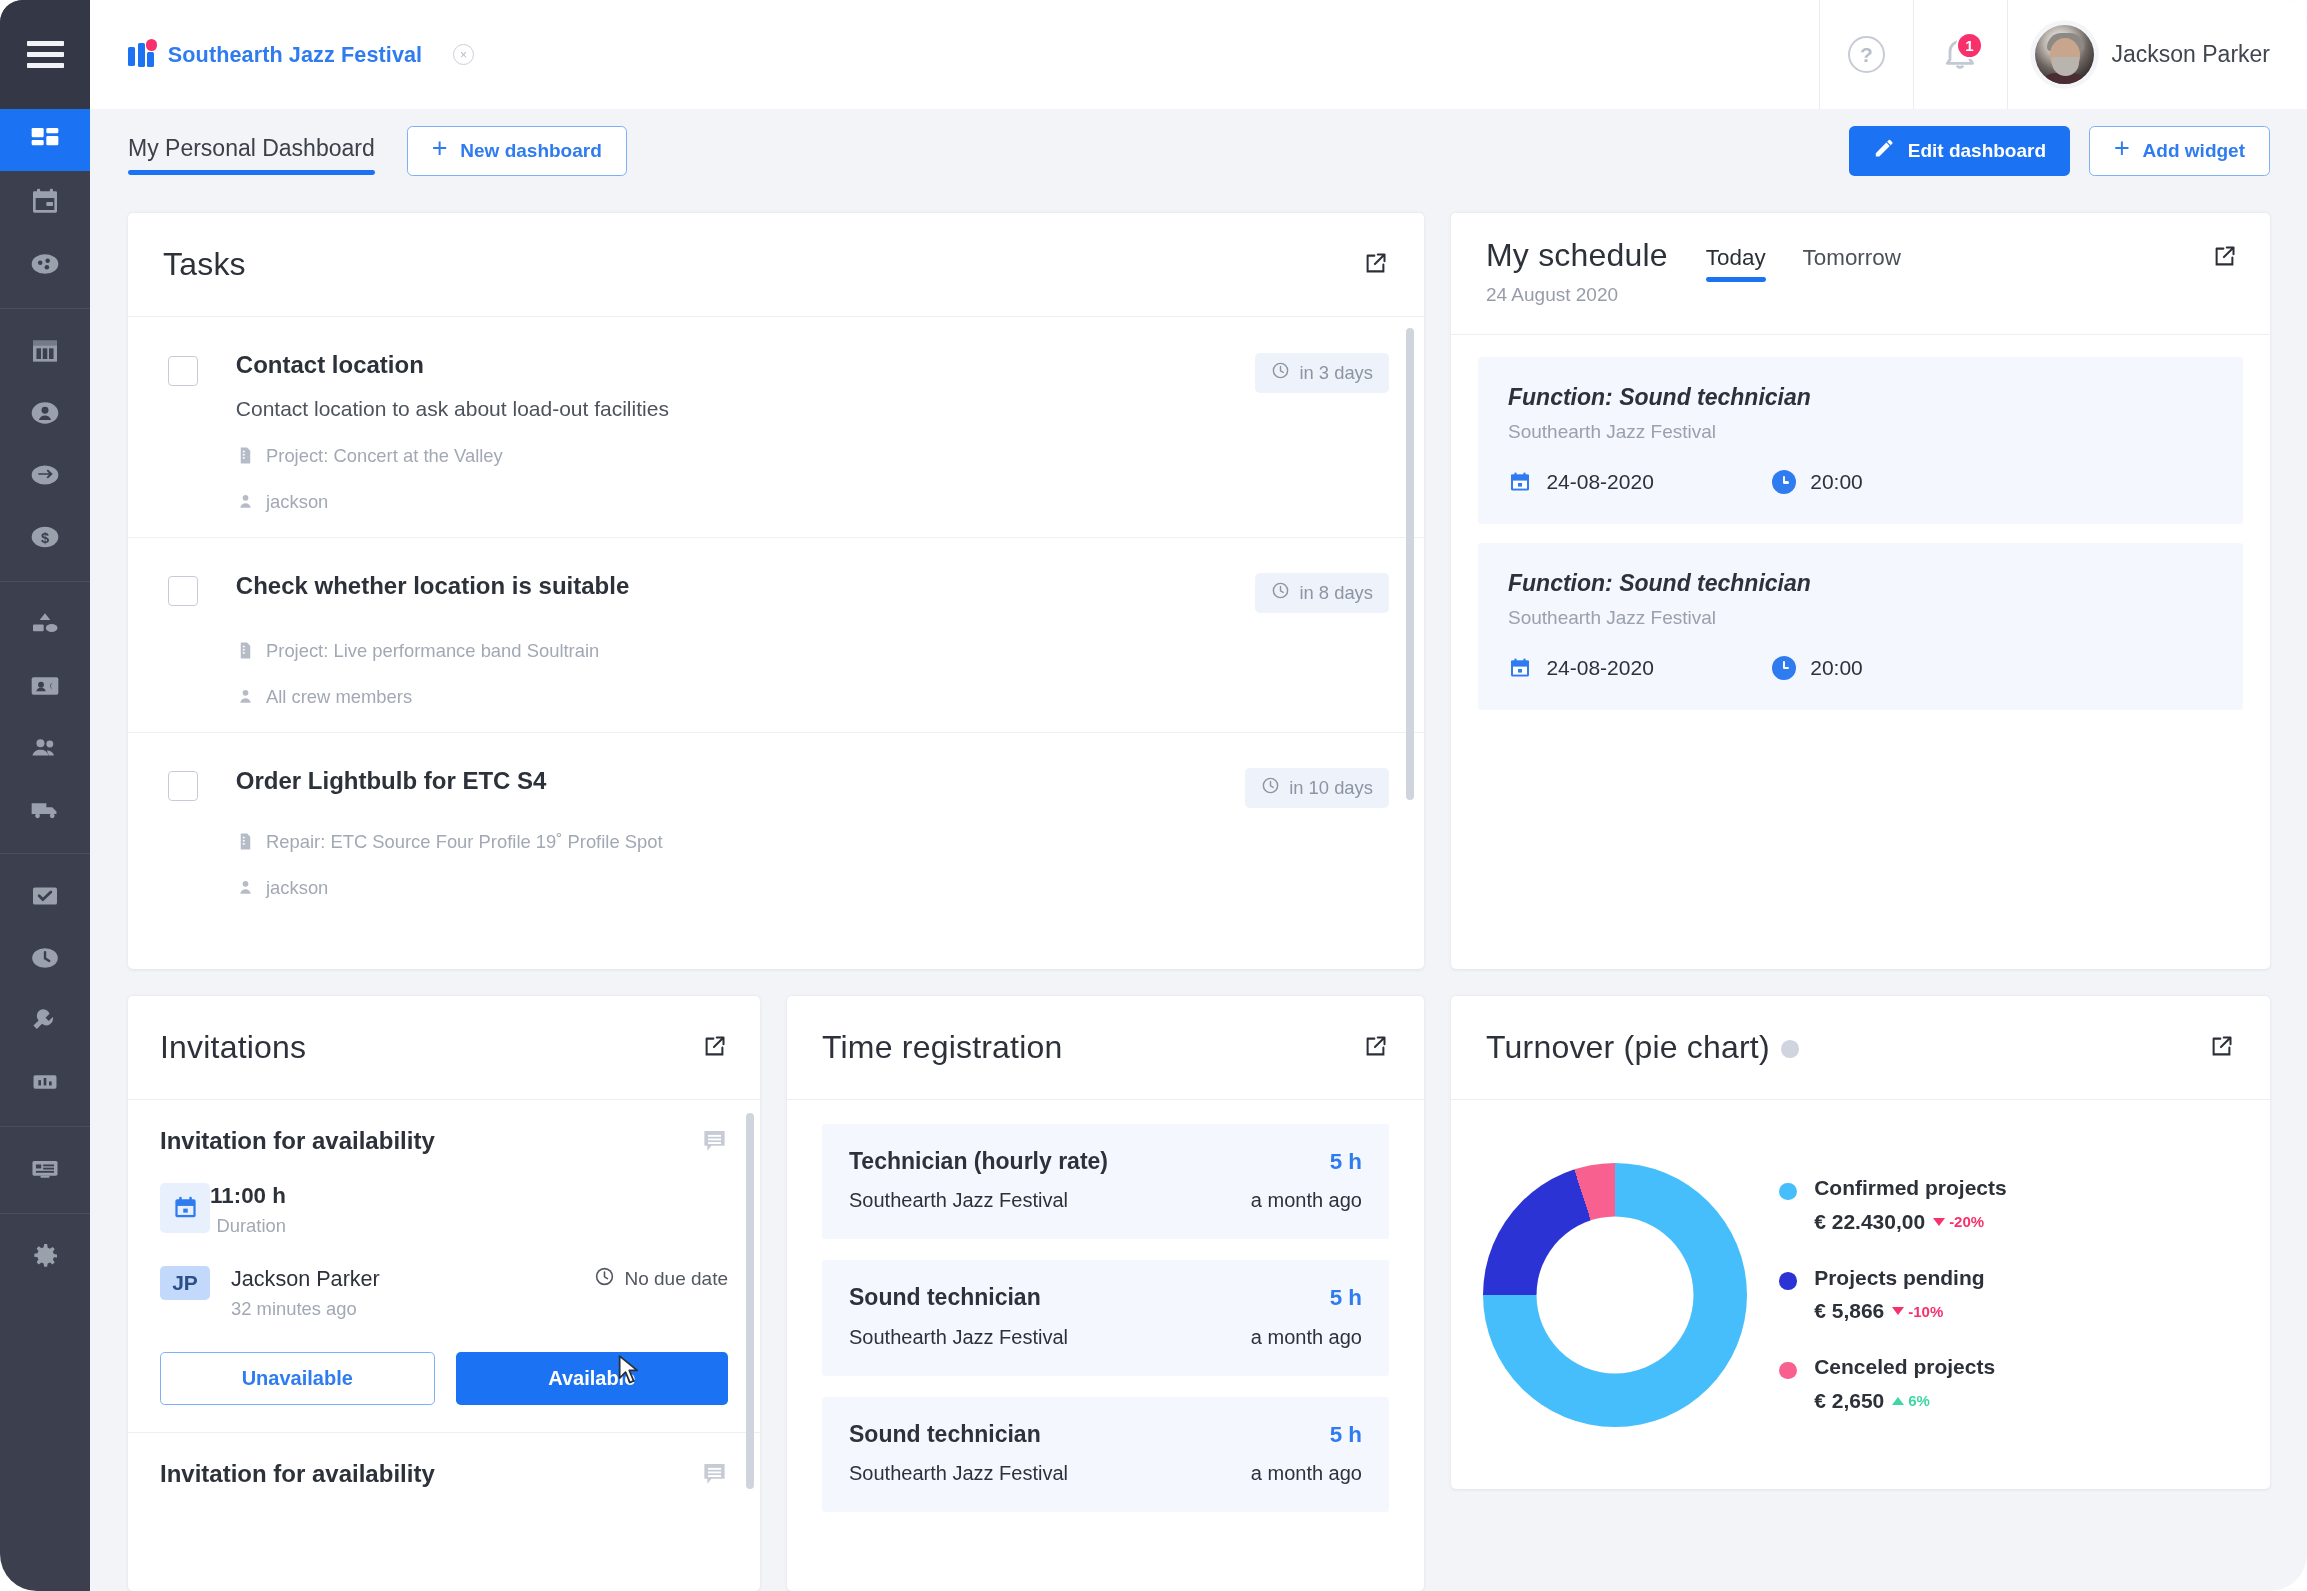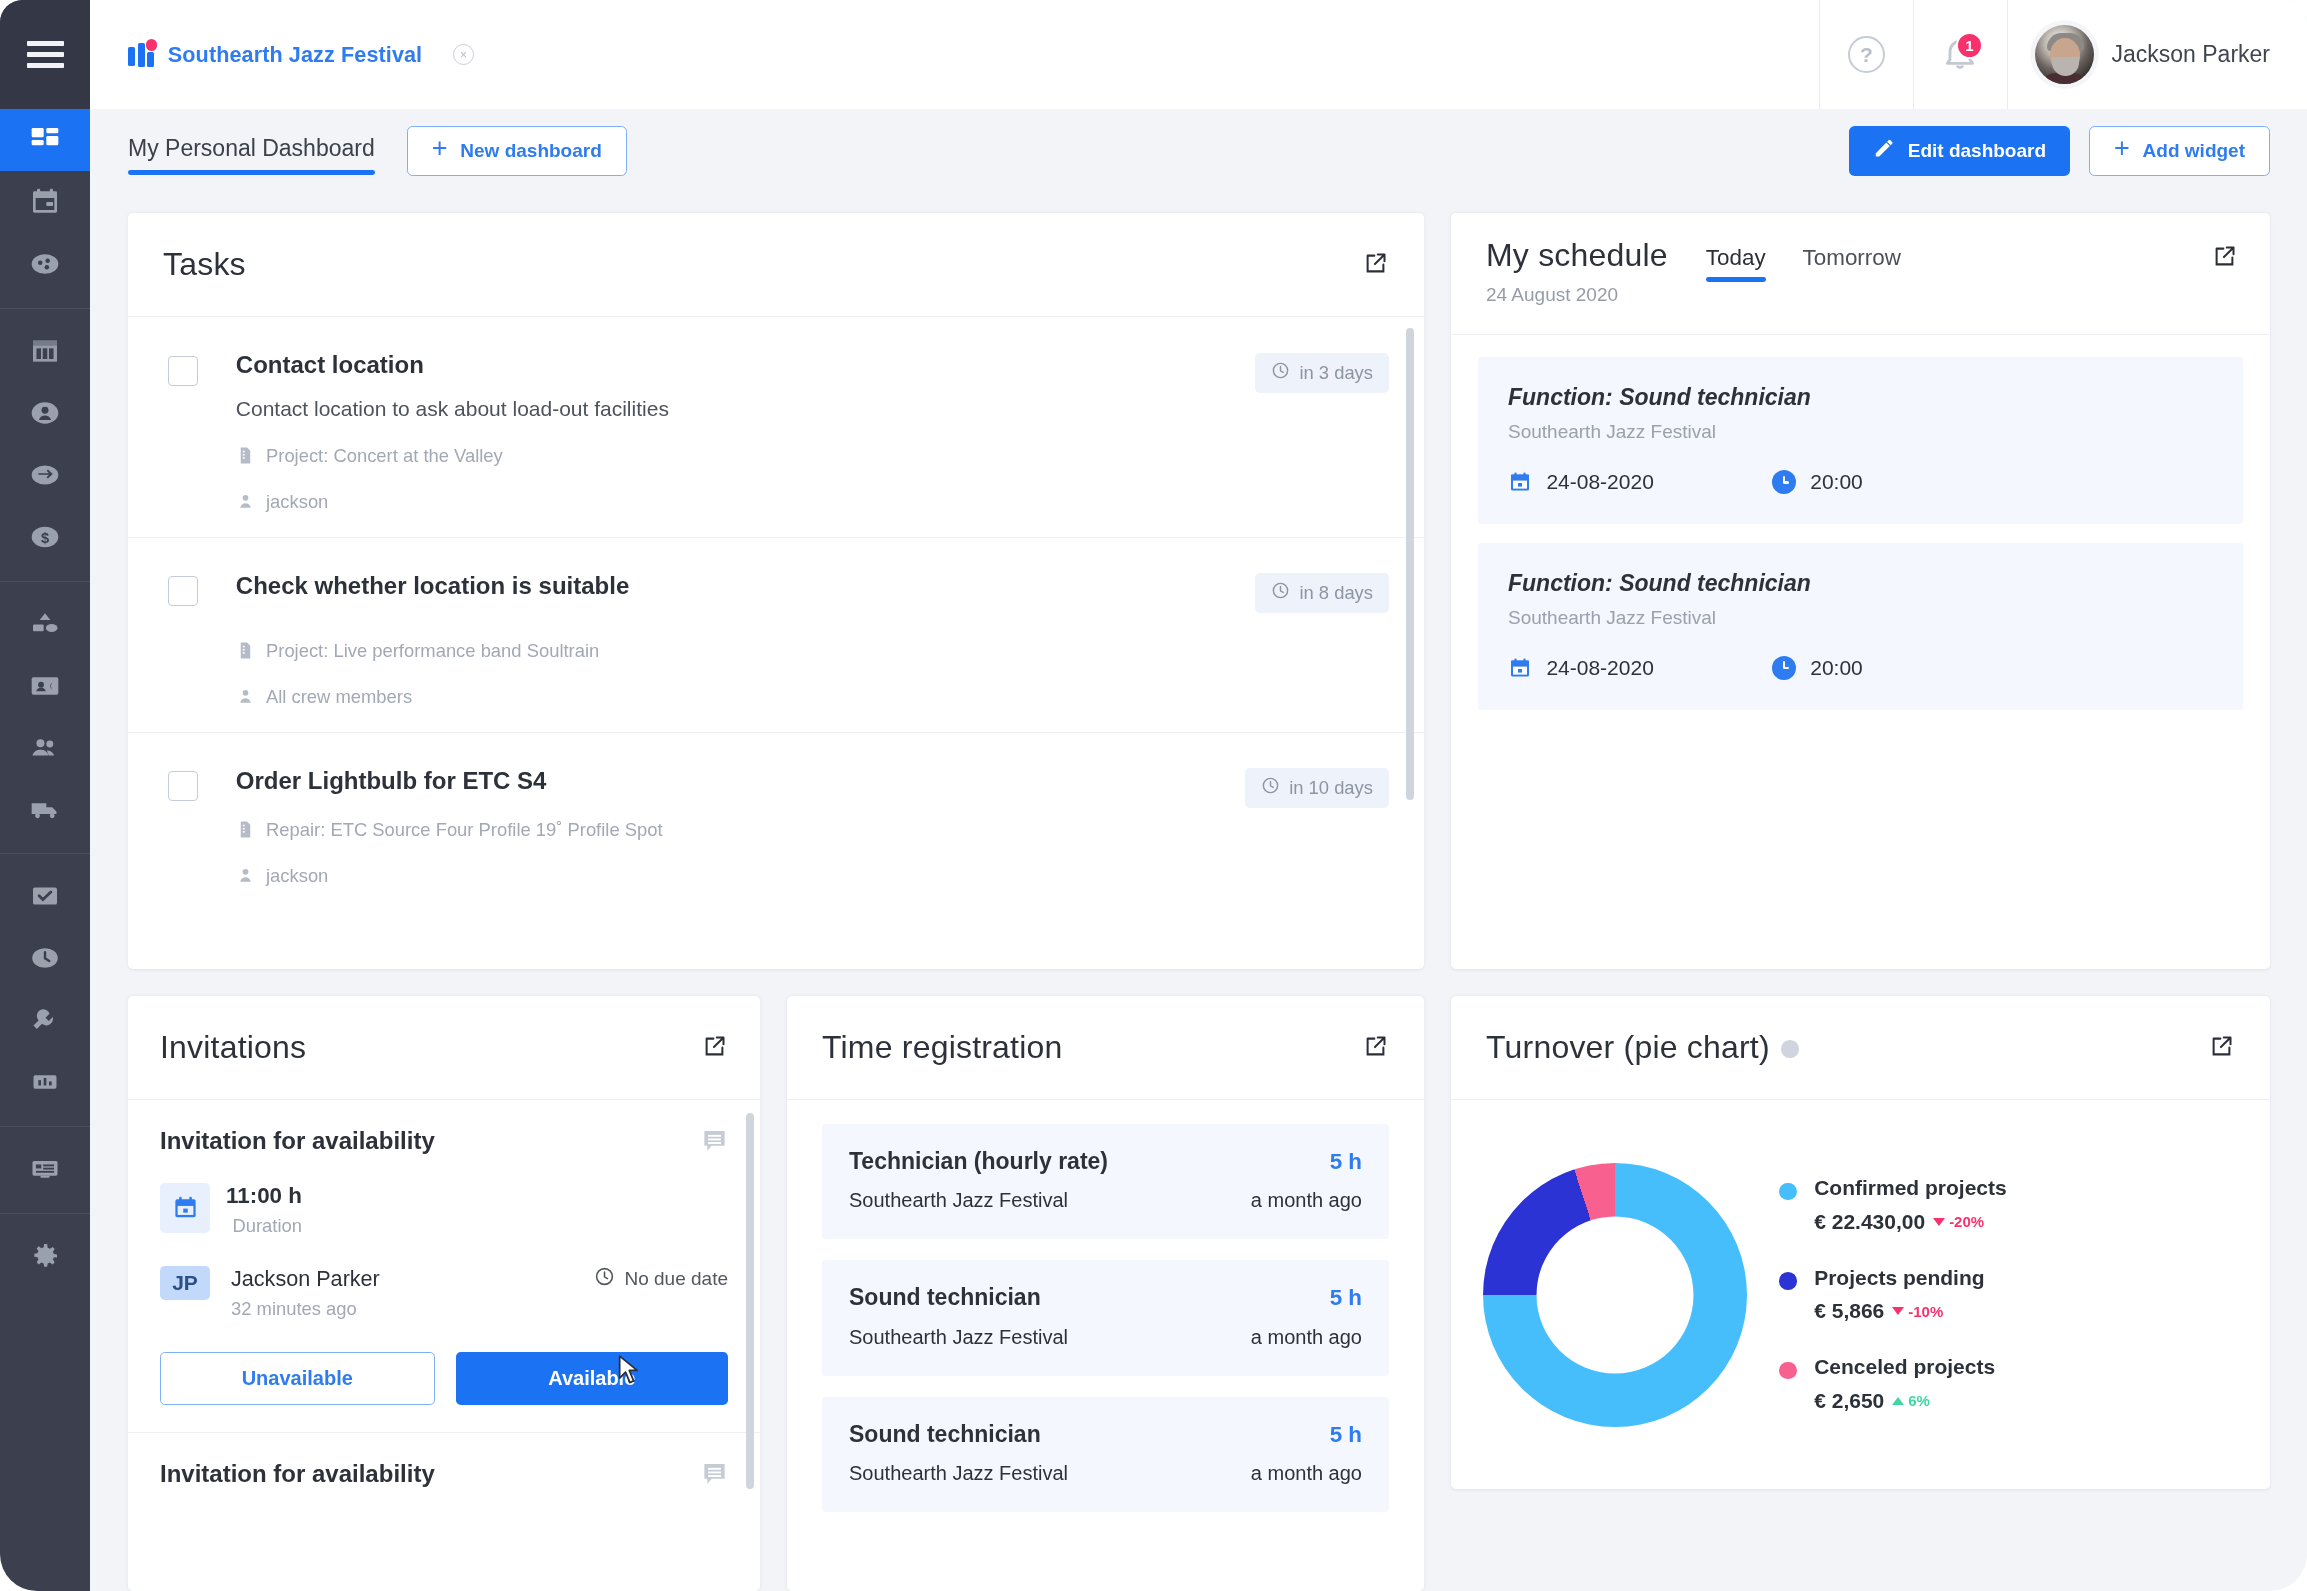--- a/index.html
+++ b/index.html
@@ -210,21 +210,21 @@
   }
   .inv-avatar {
     width: 50px; height:34px; border-radius:4.8px; background:#c2d9fb;
     display:flex; align-items:center; justify-content:center; flex:0 0 50px;
     color:#2b4f86; font-size: 21px; font-weight:700;
   }
   .inv-col { margin-left: 21px; flex:1 1 auto; min-width:0;}
   .inv-line { font-size: 20px; color:#2d313a; line-height: 1.42; white-space:nowrap;}
   .inv-name { font-size: 21.6px; color:#2d313a; }
   .inv-sub { font-size: 18.4px; color:#a2a8b4; margin-top: 6.4px; }
-  .inv-right { text-align:right; white-space:nowrap;margin-left:16px; }
+  .inv-right { text-align:right; white-space:nowrap; }
   .inv-dur { font-size: 22.4px; color:#2d313a; font-weight:700; }
   .inv-durlbl { font-size: 18.4px; color:#a2a8b4; margin-top: 6.4px; }
   .inv-nodue { display:flex; align-items:center; gap:9.6px; font-size: 19px; color:#52575f; }
   .inv-actions { display:flex; gap: 21px; margin: 32px 0 27px; }
   .inv-btn { flex:1 1 0; height: 53px; border-radius:4.8px; display:flex; align-items:center; justify-content:center; font-size:20px; font-weight:700;}
   .inv-btn.ghost { border:1.6px solid #7db0f7; color:#2f7cf0; background:#fff; }
   .inv-btn.solid { background:#1b72f2; color:#fff; }
 
   
   .time-body { padding: 24px 35px; display:flex; flex-direction:column; gap: 21px; }
@@ -589,21 +589,21 @@
                   </svg>
               </span>
               <span>in 8 days</span>
             </span>
           </div>
 
           <div class="task-row" style="border-bottom:none">
             <span class="task-check"></span>
             <div class="task-main">
               <div class="task-title">Order Lightbulb for ETC S4</div>
-              <div class="task-meta" style="margin-top:24px">
+              <div class="task-meta" style="margin-top:36px">
                 <span class="mi">
                   <svg width="19" height="19" viewBox="0 0 24 24" fill="currentColor">
                       <path d="M6 2h8l4 4v16H6z"></path>
                       <rect x="8.6" y="6" width="2.4" height="2" fill="#fff"></rect>
                       <rect x="8.6" y="10" width="2.4" height="2" fill="#fff"></rect>
                       <rect x="8.6" y="14" width="2.4" height="2" fill="#fff"></rect>
                     </svg>
                 </span>
                 <span>Repair: ETC Source Four Profile 19˚ Profile Spot</span>
               </div>

